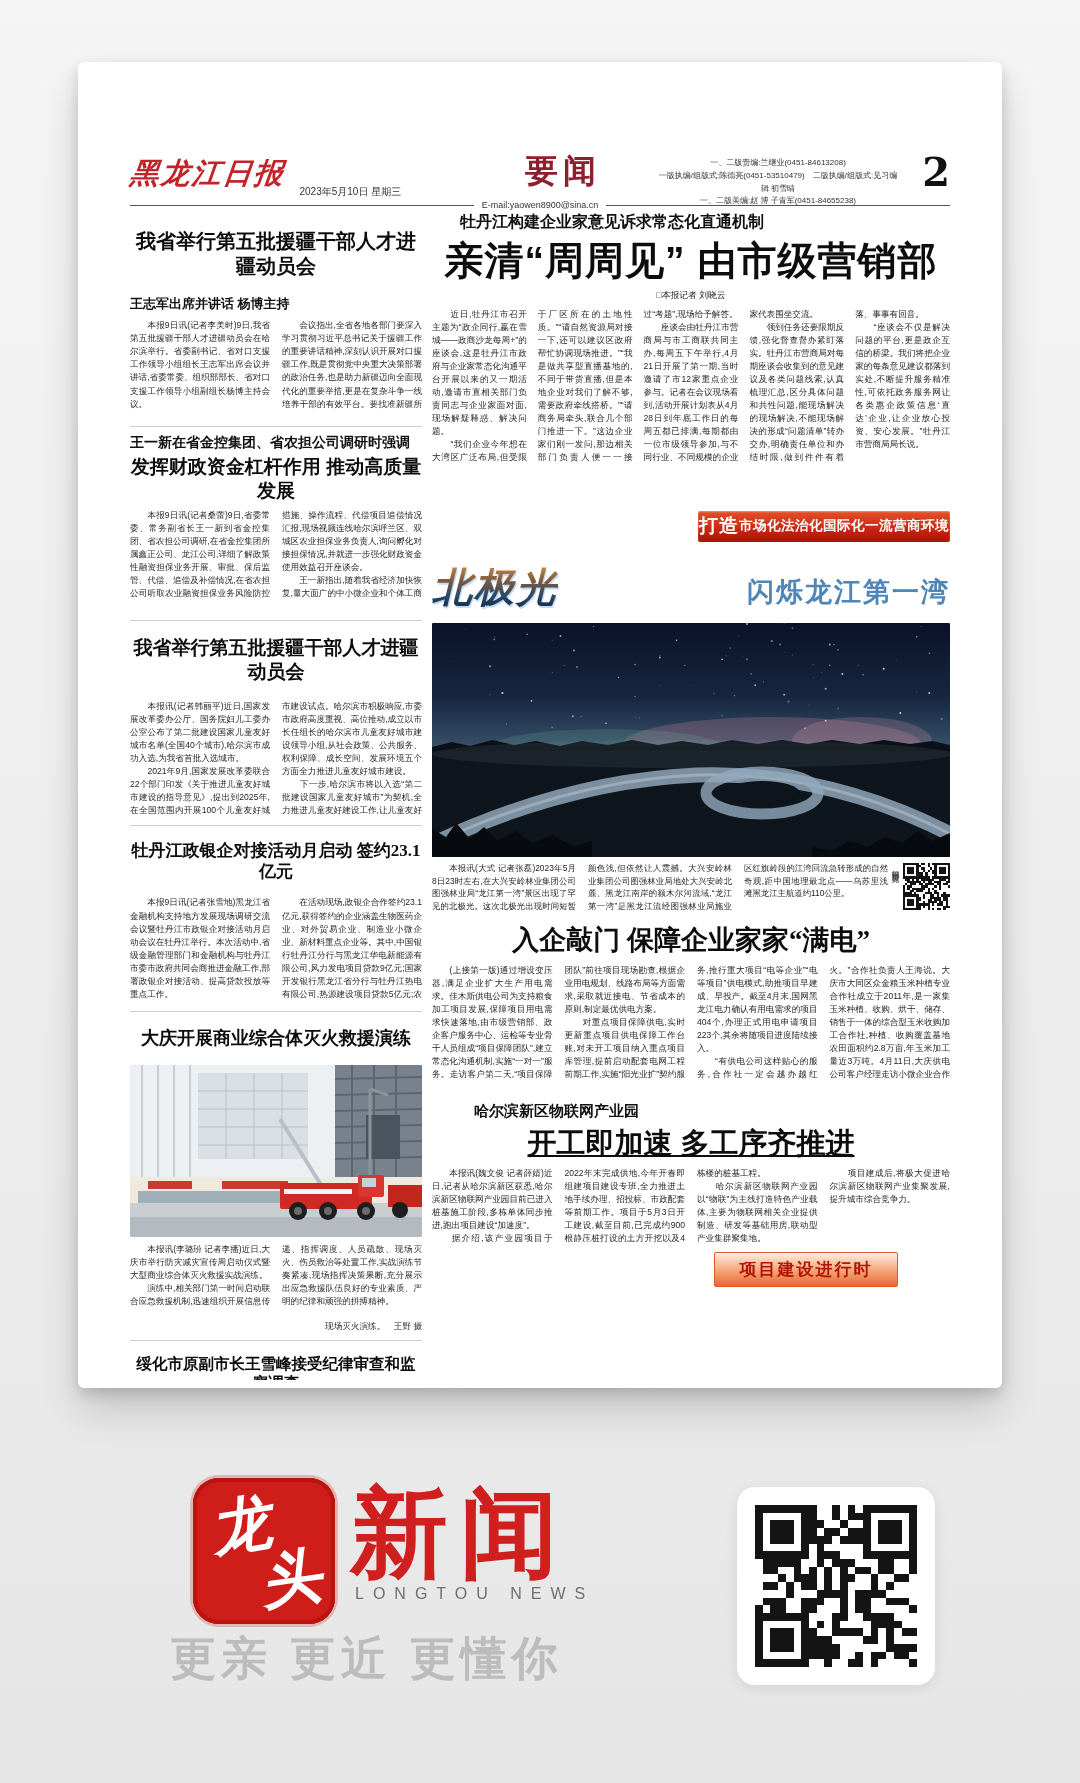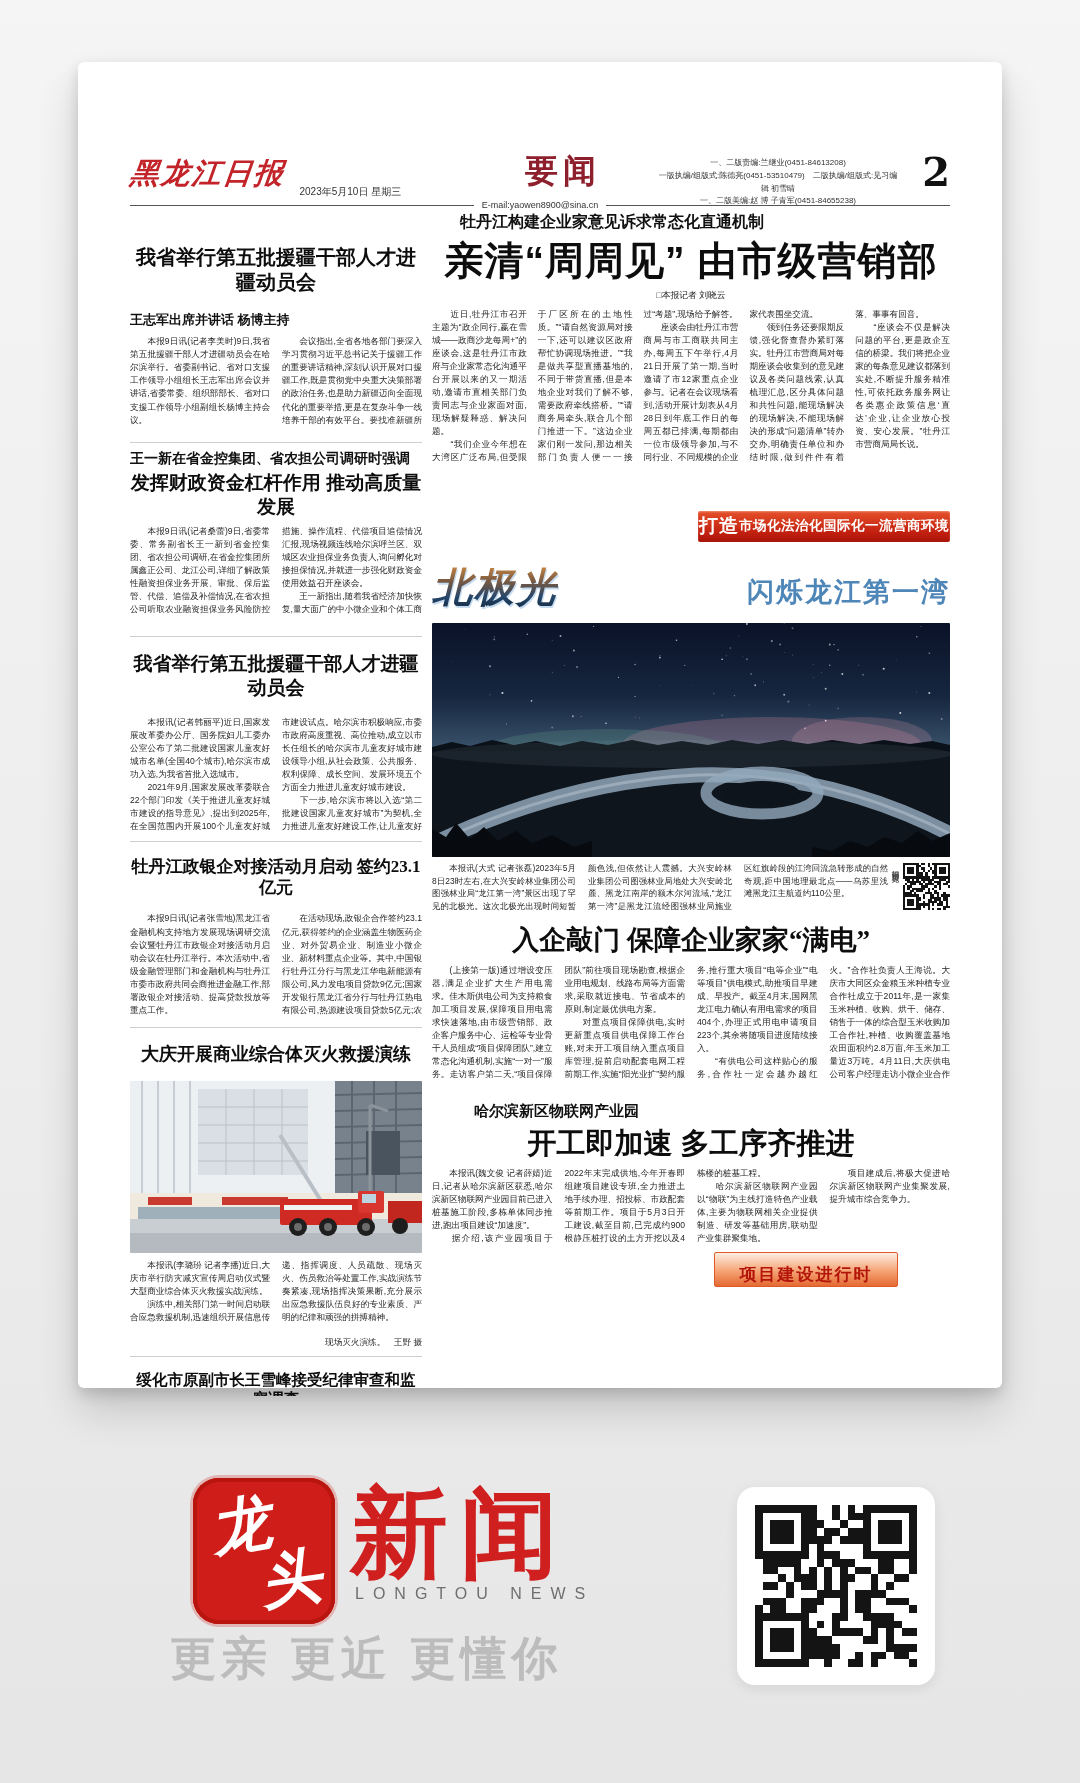--- a/index.html
+++ b/index.html
@@ -20,21 +20,21 @@
   .mast-left{width:338px;white-space:nowrap;}
   .mast-center{width:190px;text-align:center;}
   .section-name{font-size:33px;font-weight:bold;color:#8e1f2c;letter-spacing:5px;line-height:1;}
   .mast-right{flex:1;font-size:8px;color:#333;line-height:1.6;text-align:center;padding-top:3px;}
   .page-num{width:52px;text-align:right;font-family:"DejaVu Serif",serif;font-size:40px;font-weight:bold;line-height:.9;color:#111;}
   .mast-rule{position:absolute;left:0;right:0;top:138px;display:flex;align-items:center;}
   .mast-rule .line{flex:1;border-top:1px solid #555;height:0;}
   .email{font-size:9px;color:#333;padding:0 8px;white-space:nowrap;}
   
   .content{position:absolute;left:0;right:0;top:150px;}
-  .col-left{position:absolute;left:0;top:16px;width:292px;max-height:1168px;overflow:hidden;}
+  .col-left{position:absolute;left:0;top:0;width:292px;max-height:1168px;overflow:hidden;}
   .col-right{position:absolute;left:302px;top:0;width:518px;}
   .sep{border-top:1px solid #cfcfcf;margin:7px 0;}
   .kicker{font-size:14px;font-weight:bold;color:#111;}
   .hl{font-weight:bold;color:#0d0d0d;text-align:center;line-height:1.25;}
   .hl.sans{font-family:"Liberation Sans","DejaVu Sans",sans-serif;}
   .hl.serif{font-family:"Liberation Serif","DejaVu Serif",serif;}
   .subhead{font-size:13px;font-weight:bold;text-align:left;margin-top:3px;color:#111;}
   .body-t{font-size:8.6px;line-height:1.52;text-align:justify;color:#262626;
           white-space:pre-line;}
   .cols2{column-count:2;column-gap:12px;overflow:hidden;margin-top:6px;}
@@ -57,21 +57,21 @@
   .aurora-accent{font-family:"DejaVu Serif","Liberation Serif",serif;font-style:italic;font-weight:bold;font-size:40px;
           background:linear-gradient(180deg,#d08a42 8%,#7a5a42 38%,#25466b 68%,#0d1a2c 100%);
           -webkit-background-clip:text;background-clip:text;color:transparent;
           filter:drop-shadow(1px 2px 0 rgba(150,190,225,.55));letter-spacing:2px;}
   .aurora-rest{font-weight:bold;font-size:27px;color:#4f86b8;letter-spacing:2px;}
   .caption-wrap{position:relative;margin-top:5px;padding-right:62px;height:52px;}
   .cap-qr{position:absolute;right:0;top:1px;width:47px;height:47px;}
   .cap-label{position:absolute;right:50px;top:2px;writing-mode:vertical-rl;font-size:7.5px;color:#444;letter-spacing:1px;}
   
   .iot-wrap{position:relative;}
-  .tag-box{position:absolute;right:52px;bottom:2px;width:182px;height:33px;display:flex;align-items:flex-end;justify-content:center;
+  .tag-box{position:absolute;right:52px;bottom:2px;width:182px;height:33px;display:flex;align-items:center;justify-content:center;
            background:linear-gradient(180deg,#fdeee2 0%,#f5a374 55%,#e46a33 100%);
            border:1px solid #df5a28;border-radius:2px;}
   .tag-box span{color:#b3150a;font-weight:bold;font-size:17px;letter-spacing:2px;}
   
   .stamp{position:absolute;left:193px;top:1478px;width:142px;height:146px;background:#cf1d1a;border-radius:26px;
          box-shadow:inset 0 0 0 4px #b8150f,inset 0 0 0 7px #cf1d1a,0 0 0 3px rgba(207,29,26,.25);}
   .stamp .c1,.stamp .c2{position:absolute;color:#fff;font-family:"DejaVu Serif",serif;font-style:italic;font-weight:bold;}
   .stamp .c1{left:18px;top:8px;font-size:60px;transform:rotate(-10deg);}
   .stamp .c2{right:14px;bottom:4px;font-size:60px;transform:rotate(-8deg);}
   .logo-name{position:absolute;left:350px;top:1484px;font-size:98px;font-weight:900;color:#d01f1f;letter-spacing:12px;line-height:1;
@@ -632,21 +632,21 @@
         <article>
           <h2 class="hl serif" style="font-size:27px;margin:10px 0 2px;">入企敲门 保障企业家家“满电”</h2>
           <div class="body-t cols4" style="height:128px;">　　(上接第一版)通过增设变压器,满足企业扩大生产用电需求。佳木斯供电公司为支持粮食加工项目发展,保障项目用电需求快速落地,由市级营销部、政企客户服务中心、运检等专业骨干人员组成“项目保障团队”,建立常态化沟通机制,实施“一对一”服务。走访客户第二天,“项目保障团队”前往项目现场勘查,根据企业用电规划、线路布局等方面需求,采取就近接电、节省成本的原则,制定最优供电方案。
 　　对重点项目保障供电,实时更新重点项目供电保障工作台账,对未开工项目纳入重点项目库管理,提前启动配套电网工程前期工作,实施“阳光业扩”契约服务,推行重大项目“电等企业”“电等项目”供电模式,助推项目早建成、早投产。截至4月末,国网黑龙江电力确认有用电需求的项目404个,办理正式用电申请项目223个,其余将随项目进度陆续接入。
 　　“有供电公司这样贴心的服务,合作社一定会越办越红火。”合作社负责人王海说。大庆市大同区众金粮玉米种植专业合作社成立于2011年,是一家集玉米种植、收购、烘干、储存、销售于一体的综合型玉米收购加工合作社,种植、收购覆盖基地农田面积约2.8万亩,年玉米加工量近3万吨。4月11日,大庆供电公司客户经理走访小微企业合作社时,了解到企业由于扩大规模,需要进行用电增容,当日便协助企业负责人完成线上增容用电申请,3个工作日内完成了现场勘查、装表接电等全部流程。
 　　电力精准对接企业复工复产和产能增长用电需求,保障供电质量、供电服务。同时,该公司深化企业用电服务,实时掌握客户用电需求动态,“一户一策”为重点用户提供用能方案,帮助企业节约用电成本,科学解决电力保障及错避峰用电需求。截至4月末,已累计走访企业1951户,解决用电问题23个。</div>
         </article>
 
         <article>
           <div class="kicker" style="font-size:15px;padding-left:42px;margin-top:10px;">哈尔滨新区物联网产业园</div>
-          <h2 class="hl sans" style="font-size:29px;margin:4px 0 0;">开工即加速 多工序齐推进</h2>
+          <h2 class="hl sans" style="font-size:29px;margin:4px 0 0;text-decoration:underline;">开工即加速 多工序齐推进</h2>
           <div class="iot-wrap">
             <div class="body-t cols4" style="height:122px;">　　本报讯(魏文俊 记者薛婧)近日,记者从哈尔滨新区获悉,哈尔滨新区物联网产业园目前已进入桩基施工阶段,多栋单体同步推进,跑出项目建设“加速度”。
 　　据介绍,该产业园项目于2022年末完成供地,今年开春即组建项目建设专班,全力推进土地手续办理、招投标、市政配套等前期工作。项目于5月3日开工建设,截至目前,已完成约900根静压桩打设的土方开挖以及4栋楼的桩基工程。
 　　哈尔滨新区物联网产业园以“物联”为主线打造特色产业载体,主要为物联网相关企业提供制造、研发等基础用房,联动型产业集群聚集地。
 　　项目建成后,将极大促进哈尔滨新区物联网产业集聚发展,提升城市综合竞争力。</div>
             <div class="tag-box">
               <span>项目建设进行时</span>
             </div>
           </div>
         </article>

